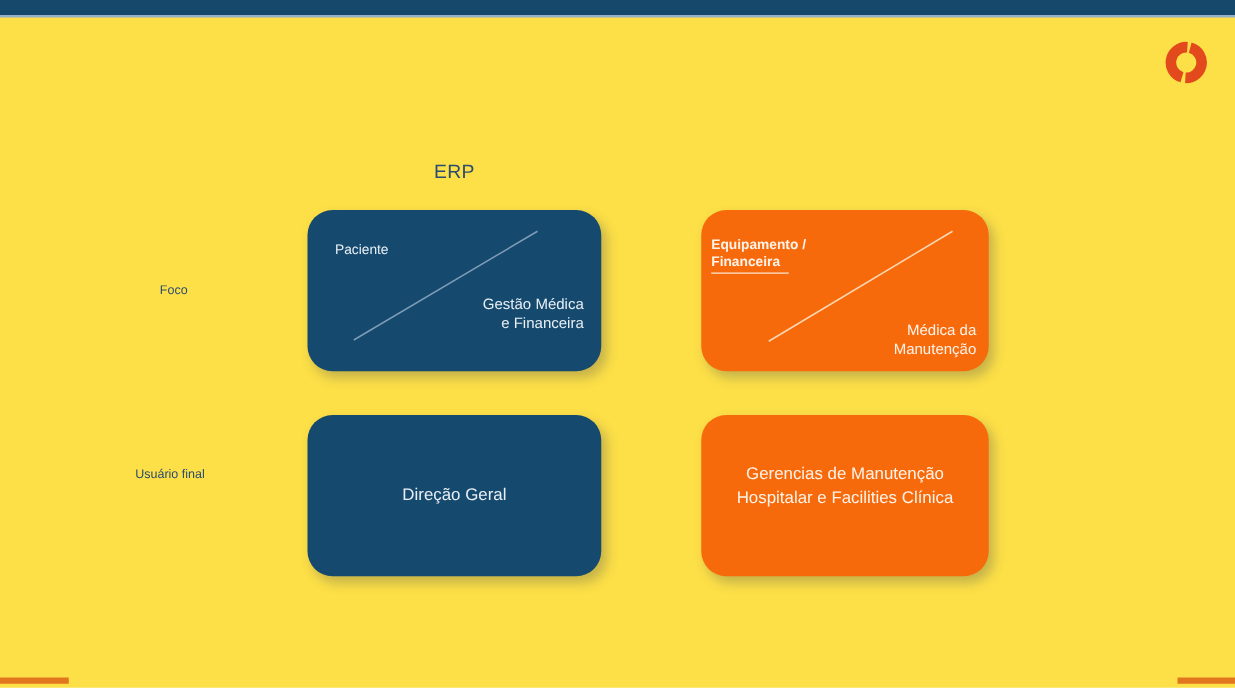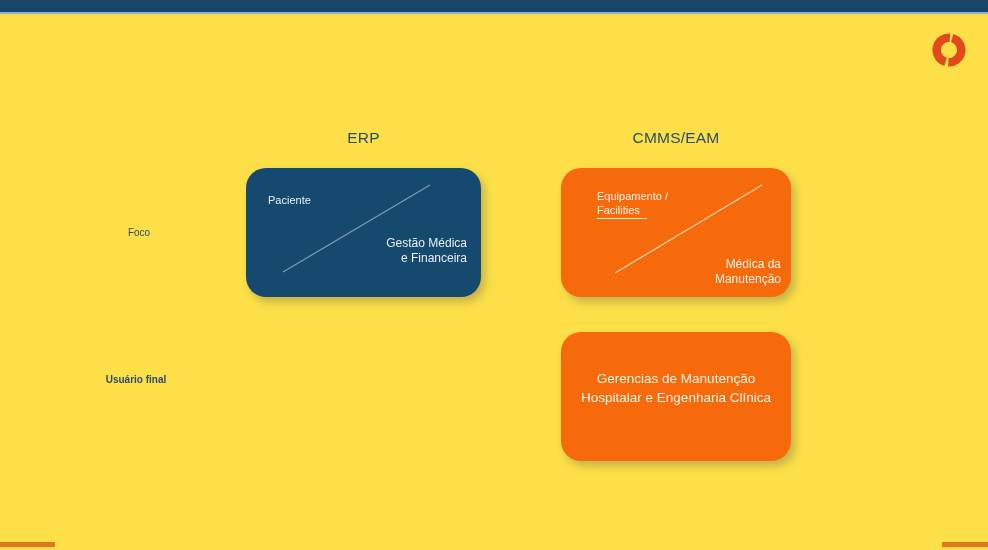--- a/index.html
+++ b/index.html
@@ -73,21 +73,21 @@
     width: 100%;
     height: 100%;
   }
 
   .corner-tl {
     position: absolute;
     left: 22px; top: 26px;
     font-size: 11px;
     line-height: 1.25;
   }
-  .card.c2 .corner-tl { left: 36px; top: 22px; }
+  .card.c2 .corner-tl { left: 8px; top: 22px; font-weight: bold; }
   .underlined {
     display: inline-block;
     border-bottom: 1px solid rgba(253,243,233,0.9);
     padding-right: 7px;
   }
 
   .corner-br {
     position: absolute;
     right: 14px; bottom: 30px;
     font-size: 12px;
@@ -125,48 +125,50 @@
 <div class="slide" style="background-color: #fde047;">
 
   <div class="top-bar" style="background-color: rgb(21, 72, 107);"></div>
   <div class="top-bar-accent" style="background-color: rgb(147, 178, 202);"></div>
 
   <svg class="logo" viewBox="0 0 36 36" aria-hidden="true">
     <circle cx="18" cy="18" r="13" fill="none" stroke-width="9" stroke-dasharray="37.84 3" transform="rotate(-75 18 18)" stroke="#e2491c"></circle>
   </svg>
 
   <div class="col-header erp" style="color: rgb(43, 76, 112);">ERP</div>
-  <div class="col-header cmms" style="color: rgb(43, 76, 112);">CMMS/EAM</div>
 
   <div class="row-label foco" style="color: rgb(43, 76, 112);">Foco</div>
-  <div class="row-label usuario" style="color: rgb(43, 76, 112); font-weight: bold;">Usuário final</div>
+  <div class="row-label usuario" style="color: rgb(43, 76, 112);">Usuário final</div>
 
   <div class="card c1" style="background-color: rgb(21, 73, 109); color: rgb(233, 239, 245);">
     <svg class="diag" viewBox="0 0 235 129" preserveAspectRatio="none" aria-hidden="true">
       <line x1="37" y1="104" x2="184" y2="17" stroke-width="1.2" stroke="#7f9cb8"></line>
     </svg>
     <div class="corner-tl">Paciente</div>
     <div class="corner-br">Gestão Médica
 e Financeira</div>
   </div>
 
   <div class="card c2" style="background-color: rgb(247, 106, 12); color: rgb(253, 243, 233);">
     <svg class="diag" viewBox="0 0 230 129" preserveAspectRatio="none" aria-hidden="true">
       <line x1="54" y1="105" x2="201" y2="17" stroke-width="1.2" stroke="#fbd9b4"></line>
     </svg>
     <div class="corner-tl">
       <span>Equipamento /</span><br>
-      <span class="underlined">Facilities</span>
+      <span class="underlined">Financeira</span>
     </div>
     <div class="corner-br">Médica da
 Manutenção</div>
   </div>
 
+  <div class="card c3" style="background-color: rgb(21, 73, 109); color: rgb(233, 239, 245);">
+    <div class="center-label">Direção Geral</div>
+  </div>
 
   <div class="card c4" style="background-color: rgb(247, 106, 12); color: rgb(253, 243, 233);">
     <div class="center-label">Gerencias de Manutenção
-Hospitalar e Engenharia Clínica</div>
+Hospitalar e Facilities Clínica</div>
   </div>
 
   <div class="footer-bar left" style="background-color: rgb(226, 118, 31);"></div>
   <div class="footer-bar right" style="background-color: rgb(226, 118, 31);"></div>
 
 </div>
 
 </body></html>

